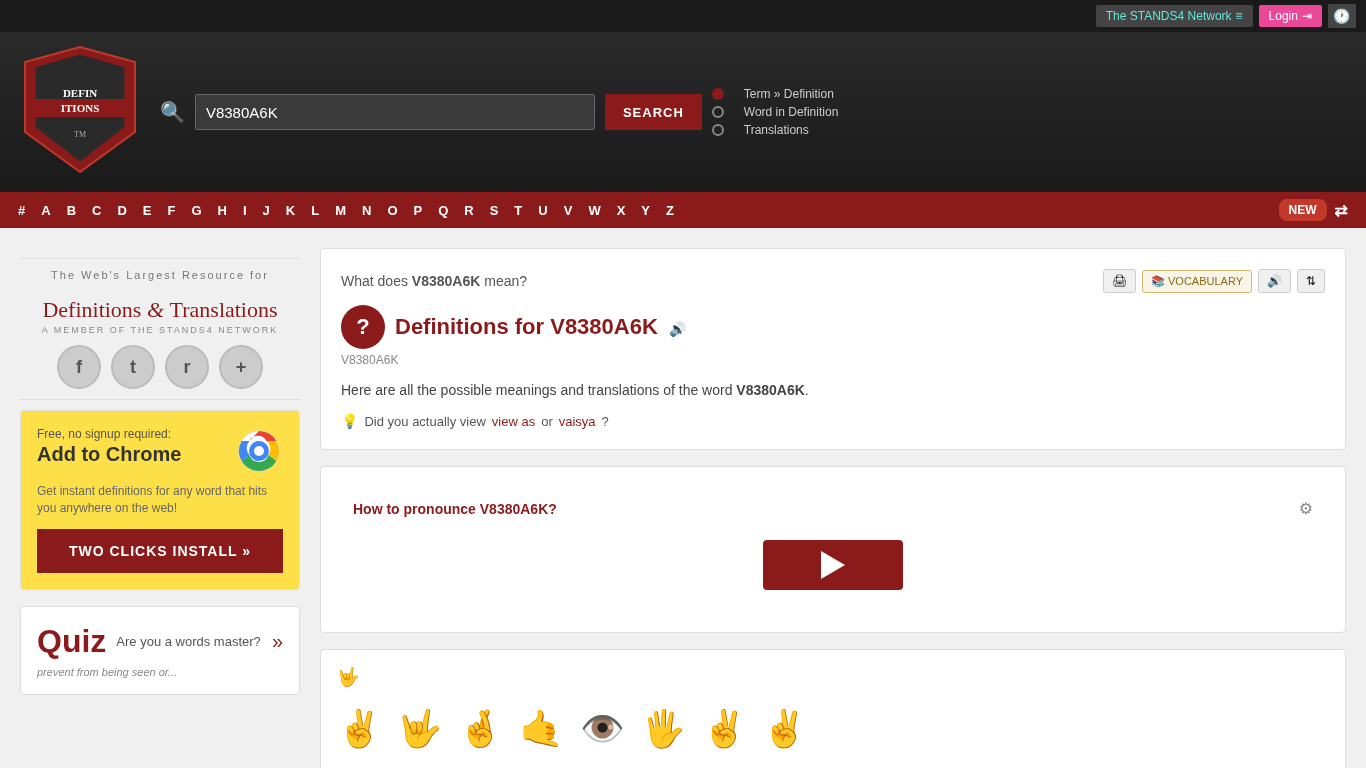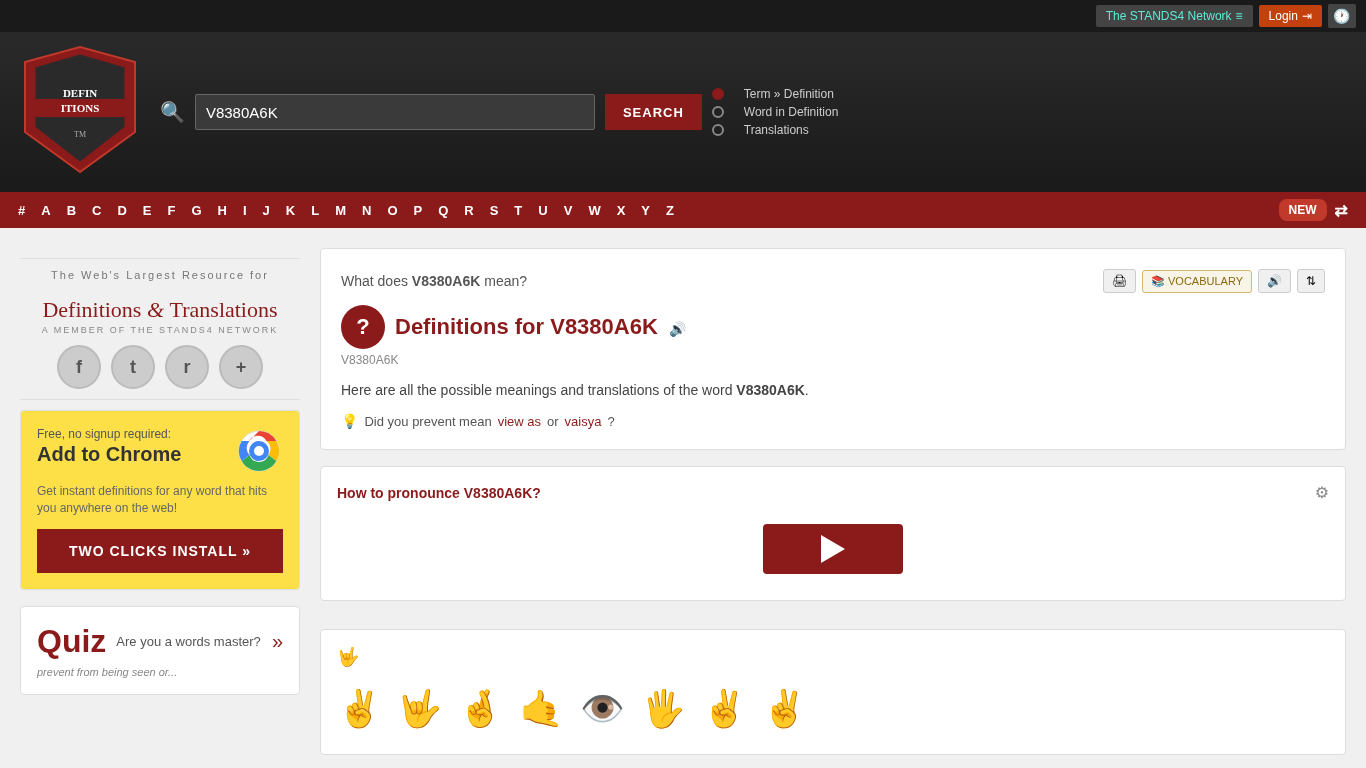--- a/index.html
+++ b/index.html
@@ -21,21 +21,21 @@
       border: none;
       padding: 4px 10px;
       font-size: 12px;
       cursor: pointer;
       display: flex;
       align-items: center;
       gap: 4px;
       border-radius: 2px;
     }
     .topbar-btn.login {
-      background: #c2410c;
+      background: #ec4899;
       color: #fff;
     }
     .topbar-icon-btn {
       background: #444;
       color: #ccc;
       border: none;
       width: 28px;
       height: 24px;
       cursor: pointer;
       border-radius: 2px;
@@ -431,22 +431,22 @@
     .lightbulb-icon {
       color: #888;
       font-size: 14px;
     }
 
     
     .pron-card {
       background: #fff;
       border: 1px solid #ddd;
       border-radius: 4px;
-      padding: 16px;
-      margin-bottom: 28px;
+      padding: 32px;
+      margin-bottom: 16px;
     }
 
     .pron-card-header {
       display: flex;
       justify-content: space-between;
       align-items: center;
       margin-bottom: 12px;
     }
 
     .pron-card-title {
@@ -687,21 +687,21 @@
           <span style="margin-left:8px;cursor:pointer;">🔊</span>
         </div>
       </div>
       <p class="def-subtitle">V8380A6K</p>
       <p class="def-desc">
         <span>Here are all the possible meanings and translations of the word </span><strong>V8380A6K</strong><span>.</span>
       </p>
 
       <div class="suggestion-row">
         <span class="lightbulb-icon">💡</span>
-        <span>Did you prevent mean </span>
+        <span>Did you actually view </span>
         <a class="suggestion-link">view as</a>
         <span> or </span>
         <a class="suggestion-link">vaisya</a>
         <span>?</span>
       </div>
     </div>
 
     <div class="pron-card">
       <div class="pron-card-header">
         <span class="pron-card-title">How to pronounce V8380A6K?</span>

